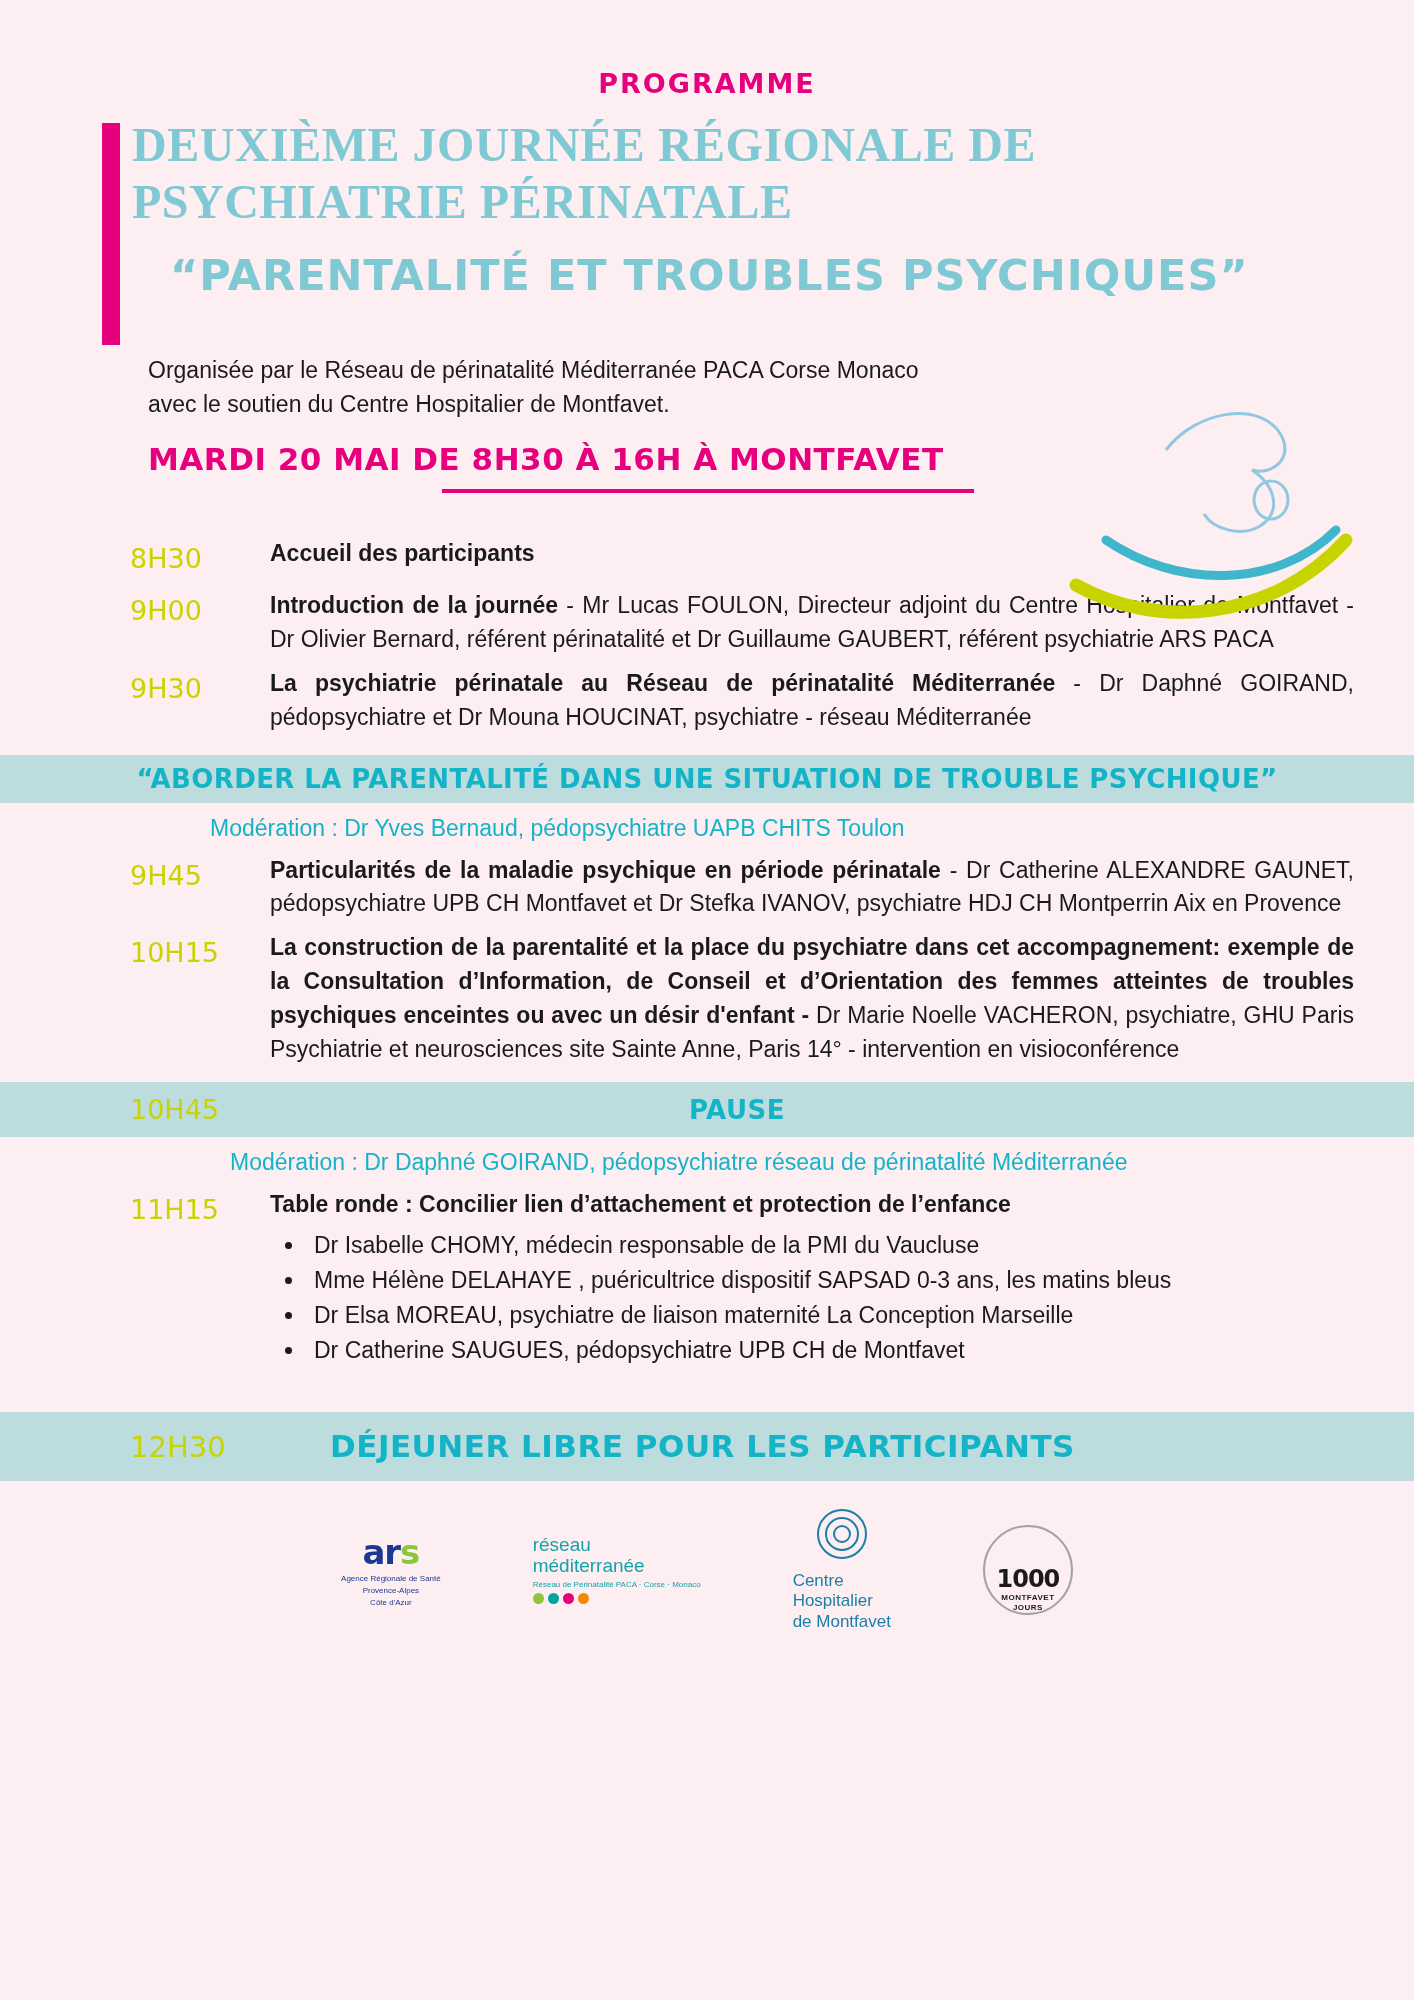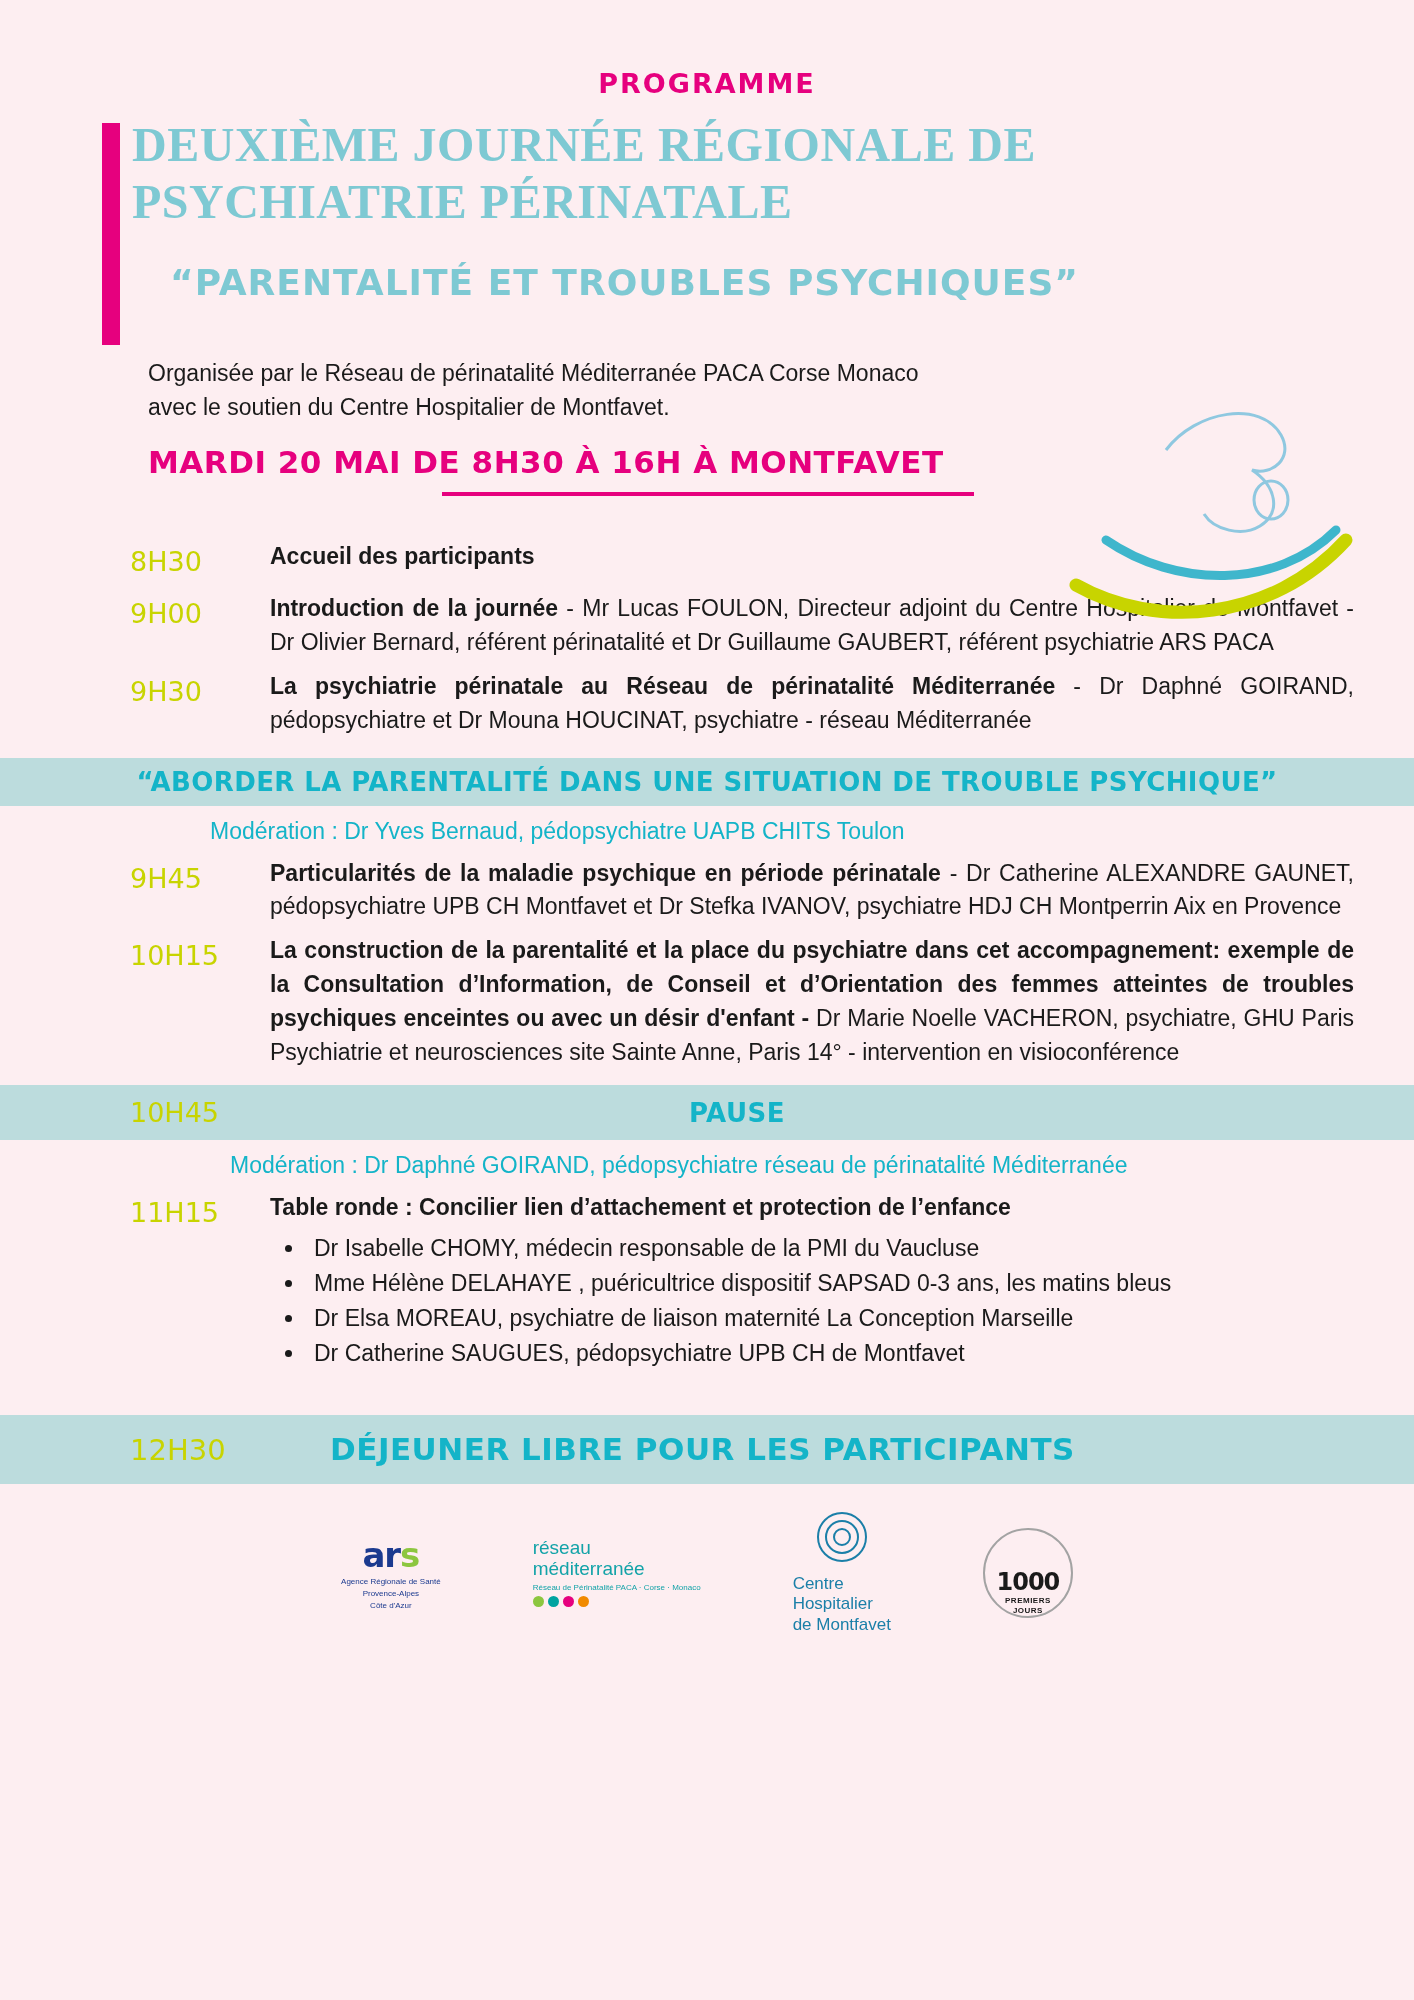--- a/index.html
+++ b/index.html
@@ -49,23 +49,23 @@
     font-family: "Liberation Serif", serif;
     font-weight: bold;
     font-size: 48px;
     line-height: 1.18;
     letter-spacing: 0.5px;
   }
   .sub-title {
     color: #7ec9d3;
     font-family: "DejaVu Sans", sans-serif;
     font-weight: bold;
-    font-size: 36px;
+    font-size: 43px;
     letter-spacing: 1px;
-    margin-top: 32px;
+    margin-top: 20px;
     padding-left: 38px;
   }
 
   
   .intro {
     margin: 54px 0 0 148px;
     width: 810px;
     font-size: 23px;
     line-height: 1.45;
     color: #1a1a1a;
@@ -374,20 +374,20 @@
       <div class="chm-text">
         <div>Centre</div>
         <div>Hospitalier</div>
         <div>de Montfavet</div>
       </div>
     </div>
 
     <div class="logo logo-1000">
       <div class="circle">
         <div class="big">1000</div>
-        <div class="sm">PREMIERS</div>
+        <div class="sm">MONTFAVET</div>
         <div class="sm">JOURS</div>
       </div>
     </div>
 
   </div>
 
 </div>
 
 </body></html>

